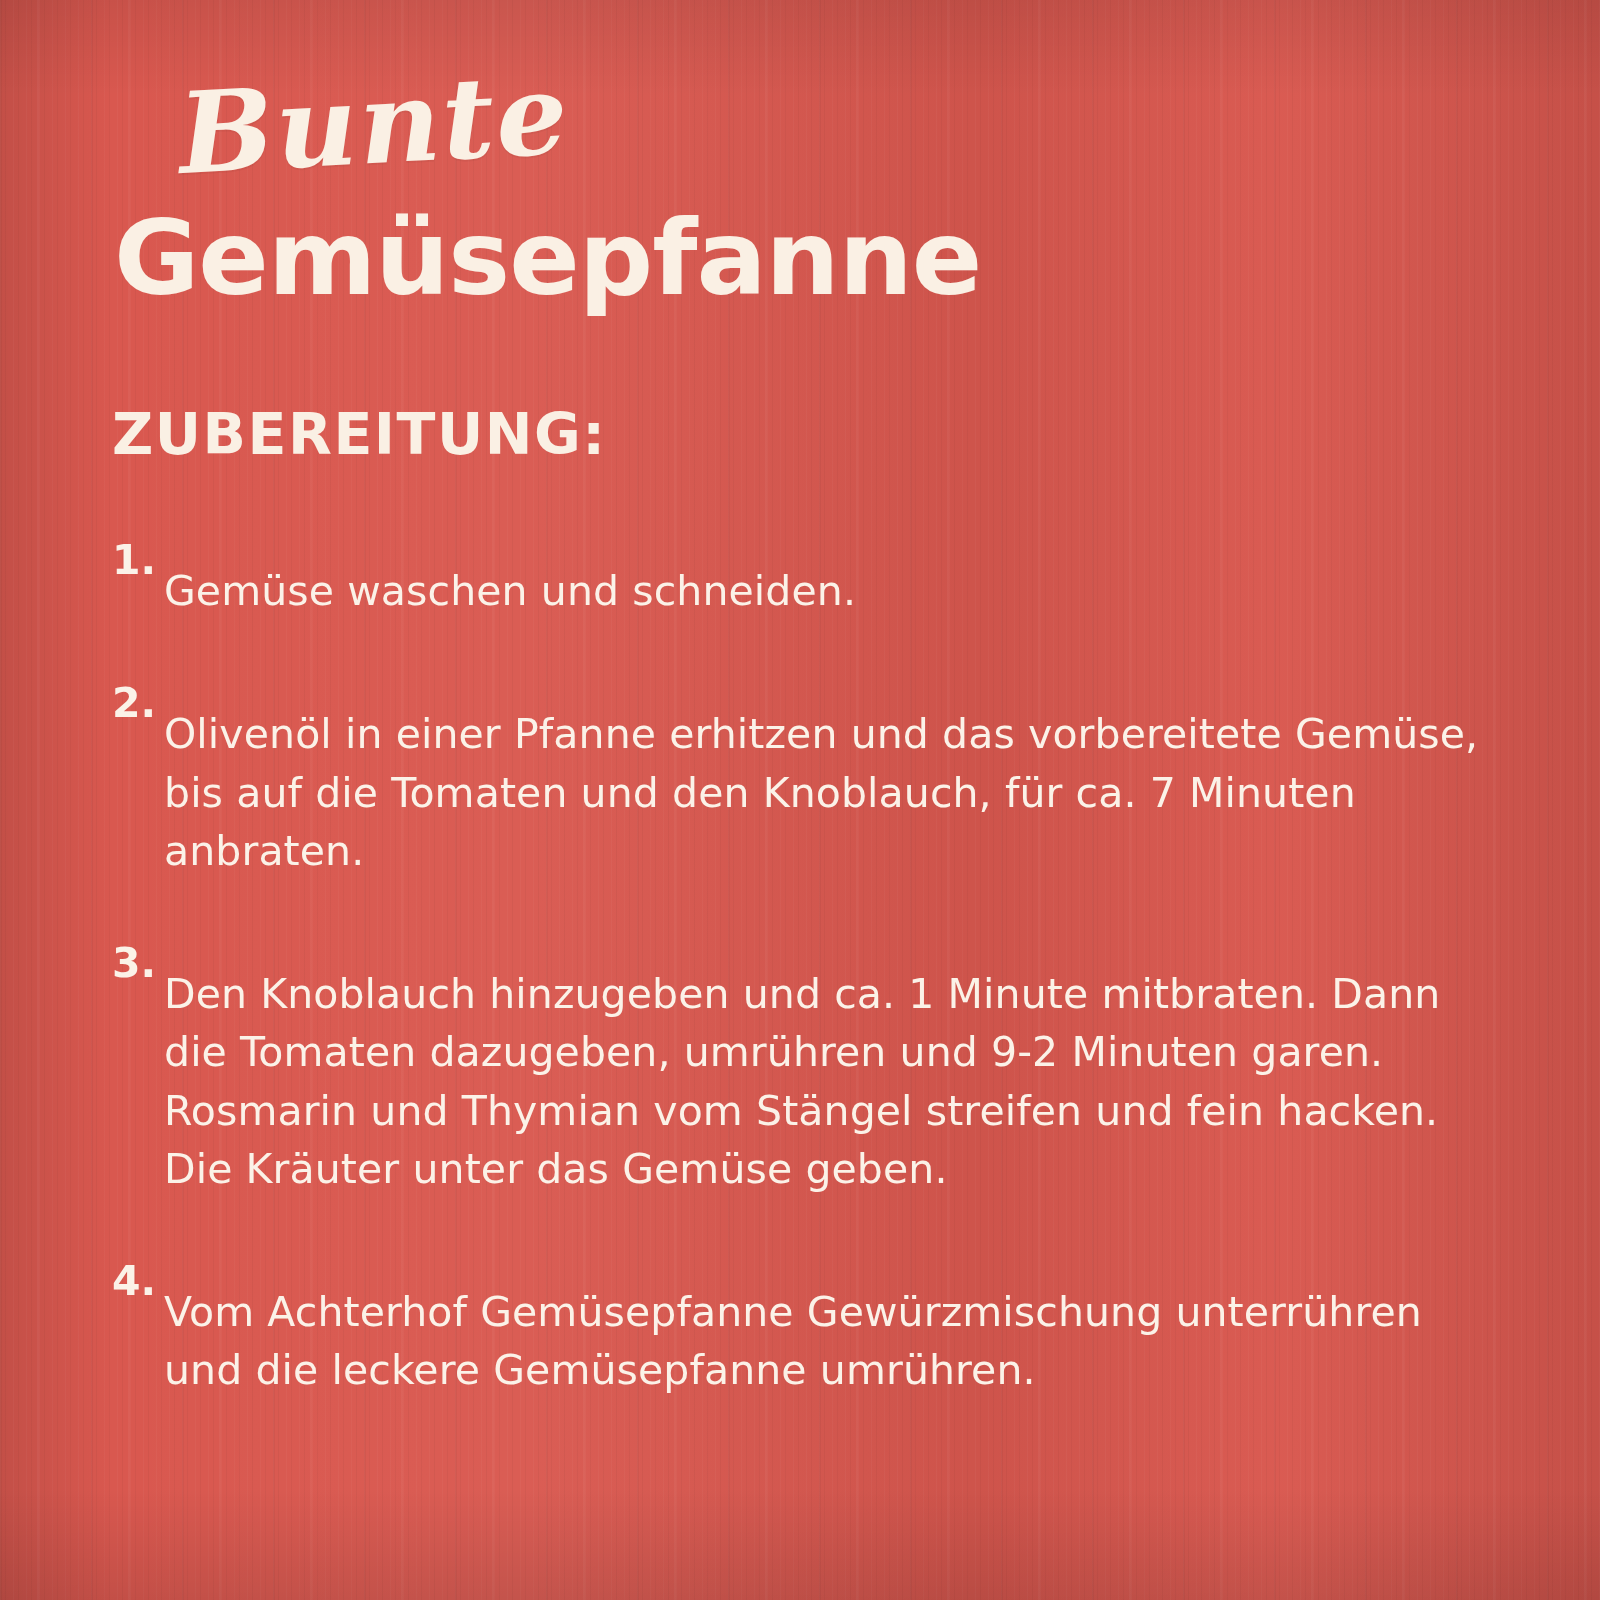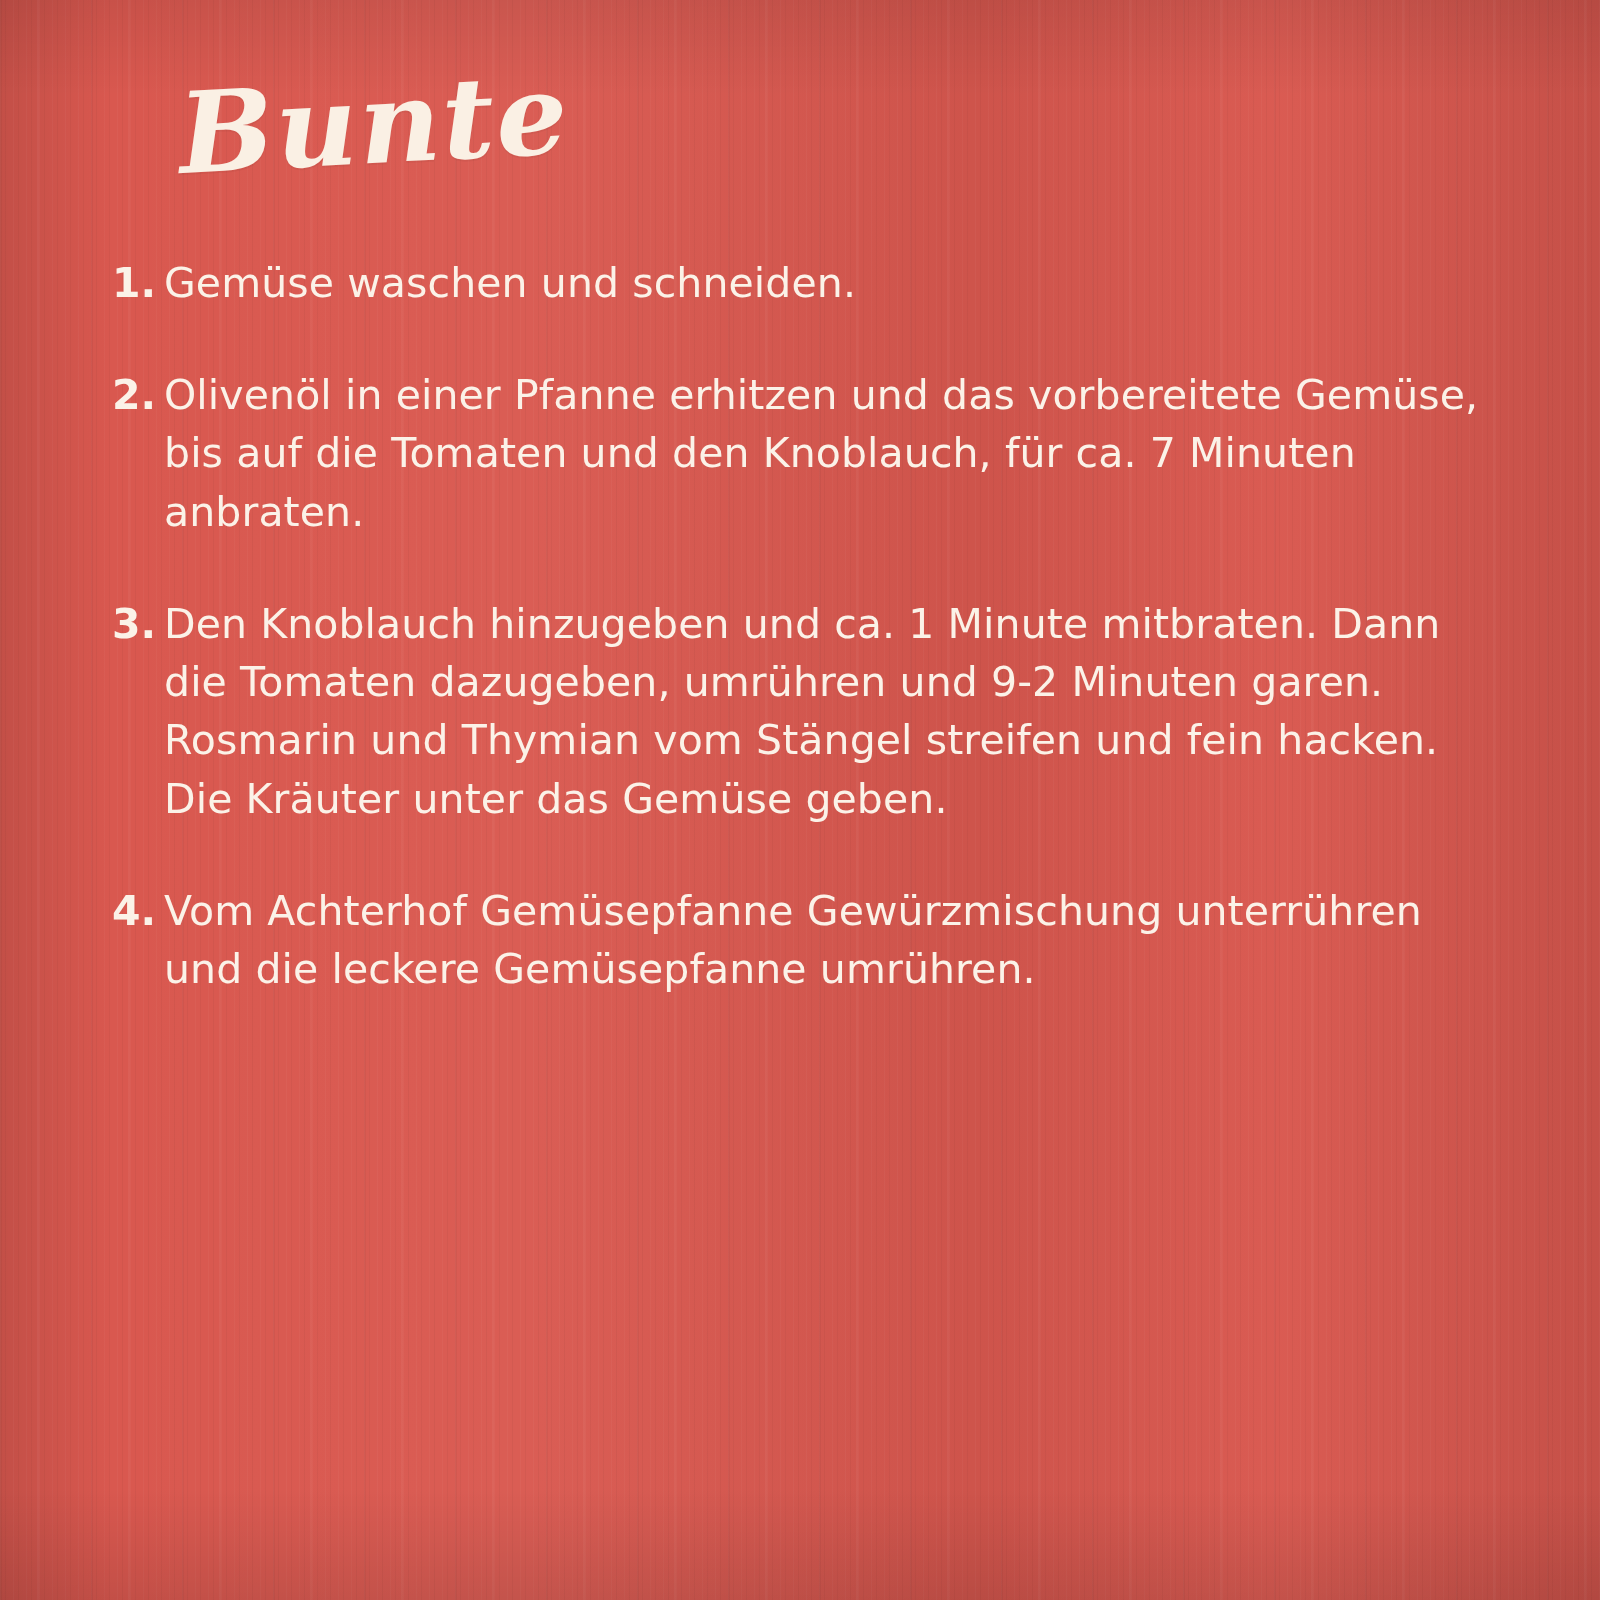--- a/index.html
+++ b/index.html
@@ -128,34 +128,37 @@
   .step-num {
     font-weight: bold;
     flex: 0 0 auto;
     width: 52px;
     margin-left: 2px;
   }
 
   .step-text {
     flex: 1 1 auto;
     letter-spacing: 0.1px;
+    margin-top: 31px;
   }
 </style>
 </head>
 <body>
 
 <div class="card">
   <div class="grain"></div>
   <div class="grain2"></div>
 
   <div class="content">
 
     <div class="title-script">Bunte</div>
 
+    <div class="title-main">Gemüsepfanne</div>
 
+    <div class="section-heading">ZUBEREITUNG:</div>
 
     <div class="steps">
 
       <div class="step">
         <span class="step-num">1.</span>
         <span class="step-text">Gemüse waschen und schneiden.</span>
       </div>
 
       <div class="step">
         <span class="step-num">2.</span>

